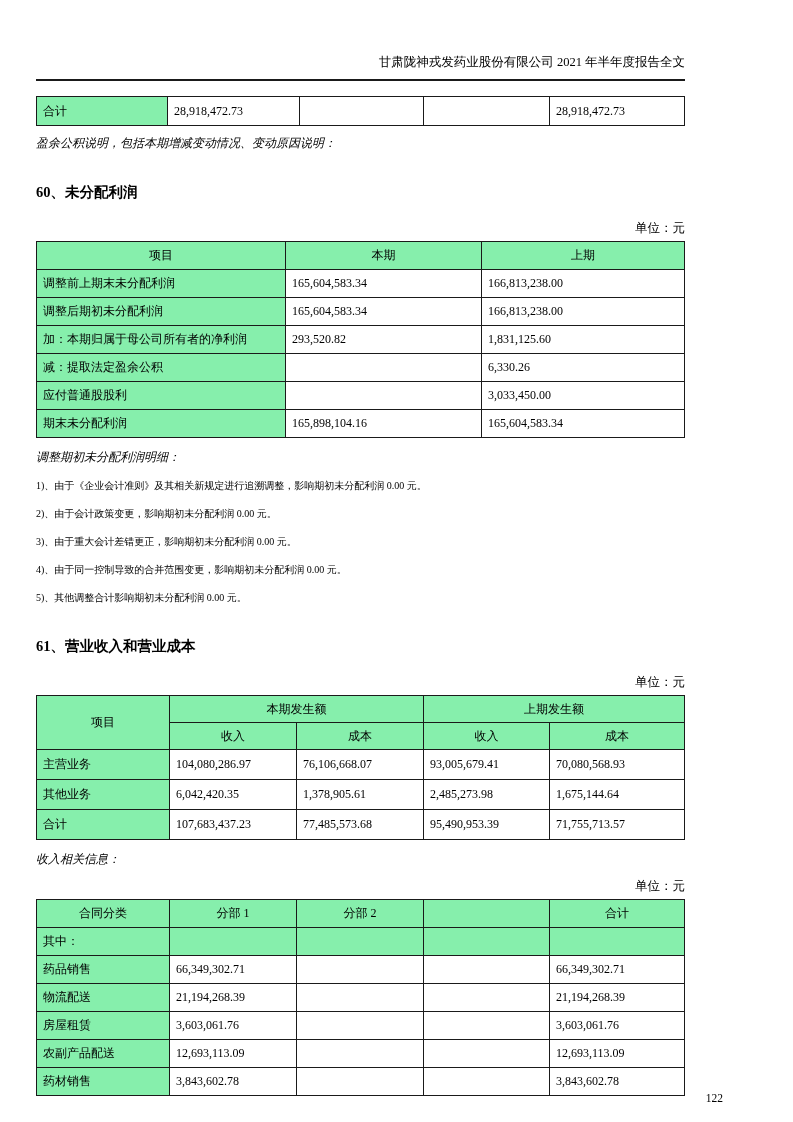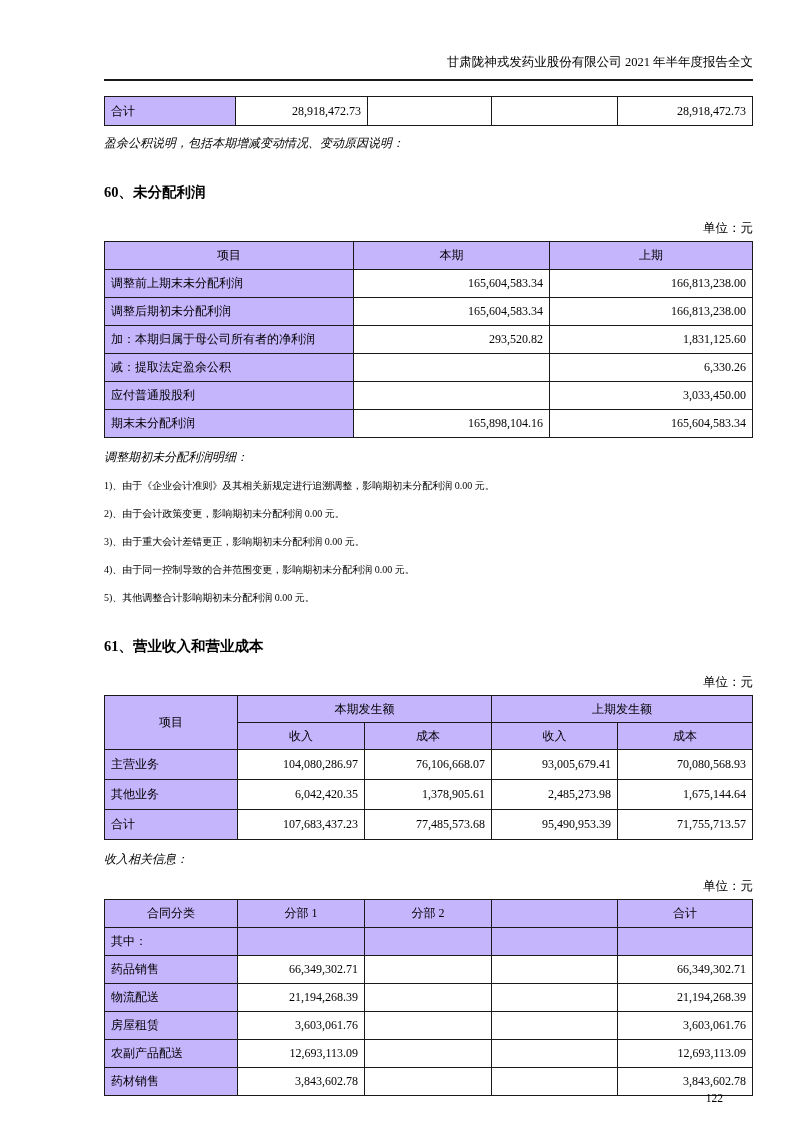--- a/index.html
+++ b/index.html
@@ -1,28 +1,28 @@
 <!DOCTYPE html>
 <html><head>
 <meta charset="utf-8">
 <style>
   html,body{margin:0;padding:0;}
   body{
     width:793px;height:1122px;background:#ffffff;color:#000;
     font-family:"Liberation Serif","DejaVu Serif",serif;
     position:relative;overflow:hidden;
   }
-  .content{width:649px;margin-left:104px;}
+  .content{width:649px;margin-left:36px;}
   .doc-header{margin-top:54px;text-align:right;font-size:12.5px;line-height:16px;}
   .header-rule{margin-top:9px;border-top:2px solid #1a1a1a;height:0;}
   table{border-collapse:collapse;width:100%;table-layout:fixed;}
   table{border:1.5px solid #1a1a1a;}
   td{border:1px solid #1a1a1a;font-size:12px;padding:0 6px;height:27px;overflow:hidden;white-space:nowrap;}
-  .gray{background:#c4b5fd;}
-  .num{text-align:right;}
+  .gray{background:#86efac;}
+  .num{}
   .ctr{text-align:center;}
   .tbl-top{margin-top:15px;}
   .tbl-top td{height:28px;}
   .note{font-size:12px;margin-top:10px;line-height:15px;font-style:italic;}
   .sec-title{font-size:14.5px;font-weight:bold;margin-top:32px;line-height:18px;}
   .unit{font-size:12.5px;text-align:right;margin-top:20px;line-height:15px;}
   .unit-sm{font-size:12.5px;text-align:right;margin-top:12px;line-height:15px;}
   .tbl{margin-top:5px;}
   .note-list .note-item{font-size:10px;margin-top:13px;line-height:15px;}
   .indent1{}

